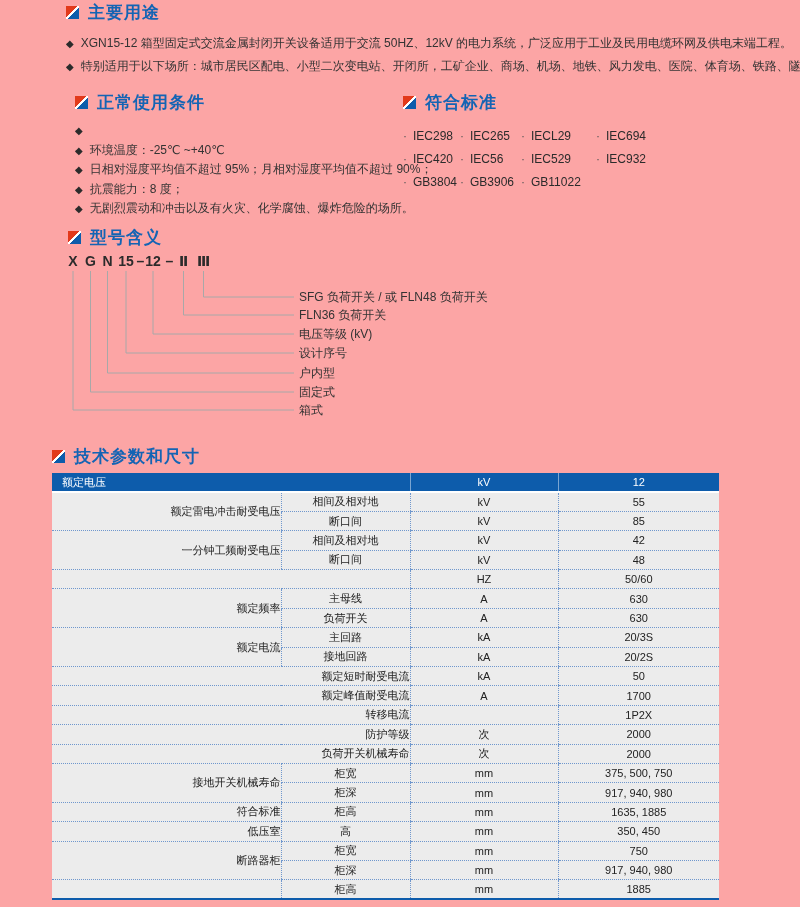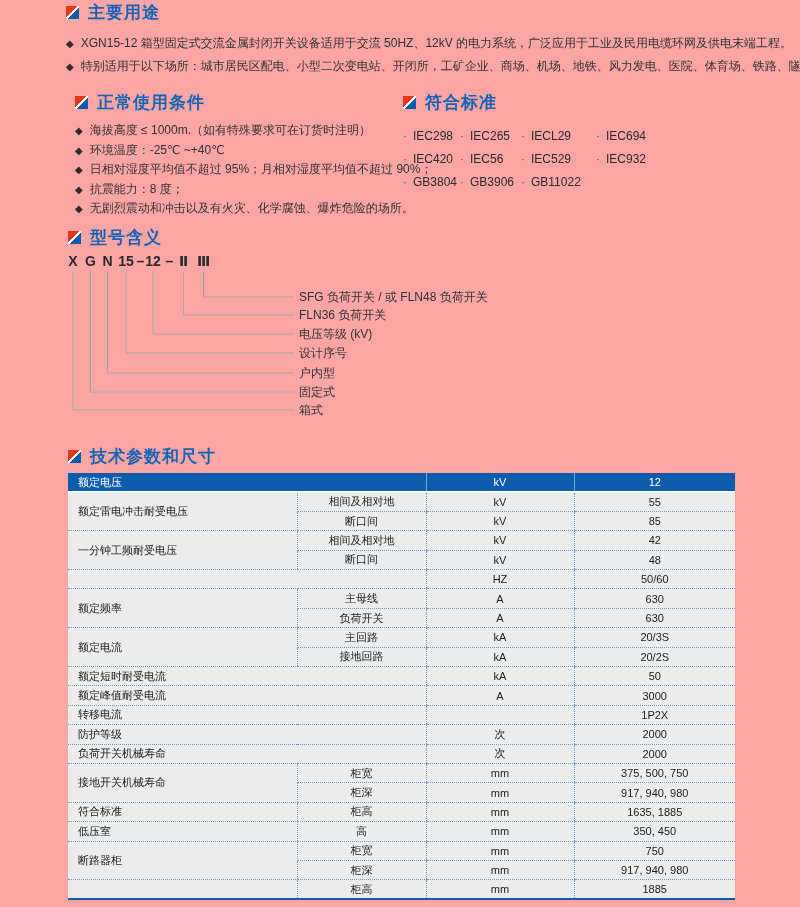--- a/index.html
+++ b/index.html
@@ -37,36 +37,36 @@
   .std-item { display: flex; gap: 6px; align-items: center; white-space: nowrap; }
   .std-item .dot { color: #555; }
   .std-w1 { width: 57px; } .std-w2 { width: 61px; } .std-w3 { width: 75px; }
 
   #sec-model { left: 68px; top: 227px; width: 600px; }
   #model-diagram { margin-top: 6px; display: block; }
   .code-char { font-size: 14px; font-weight: 600; fill: #2b2b2b; }
   .dline { stroke: #a8a8a8; stroke-width: 1; fill: none; }
   .dlabel { font-size: 12px; fill: #333; }
 
-  #sec-specs { left: 68px; top: 446px; width: 670px; }
+  #sec-specs { left: 52px; top: 446px; width: 670px; }
   table.spec {
     margin-top: 7px; border-collapse: collapse; width: 667px; table-layout: fixed;
     font-size: 11px; border-bottom: 2px solid #0d5cab;
   }
   table.spec th {
     background: #0d5cab; color: #fff; font-weight: normal; height: 19px;
     border-bottom: 2px solid #ffffff; padding: 0; text-align: center;
   }
   table.spec th.h-param { text-align: left; padding-left: 10px; }
   table.spec th.h-unit, table.spec th.h-val { border-left: 1px solid rgba(255,255,255,0.45); }
   table.spec td {
     background: #ececec; height: 19.4px; padding: 0; text-align: center; color: #222;
     border-bottom: 1px dotted #6f97cd;
   }
-  table.spec td.param { text-align: left; padding-left: 10px; }
+  table.spec td.param { text-align: right; padding-left: 10px; }
   table.spec td.sub, table.spec td.unit, table.spec td.val { border-left: 1px dotted #6f97cd; }
   table.spec tr.last td { border-bottom: none; }
 </style>
 </head>
 <body>
 
 <div id="page">
 
   <div class="sec" id="sec-usage">
     <div class="sec-head">
@@ -86,21 +86,20 @@
   </div>
 
   <div class="sec" id="sec-conditions">
     <div class="sec-head">
       <span class="mark"></span>
       <span class="sec-title">正常使用条件</span>
     </div>
     <div class="bullets">
       <div class="bullet-line">
         <span class="diamond">◆</span>
-        <span>海拔高度 ≤ 1000m.（如有特殊要求可在订货时注明）</span>
       </div>
       <div class="bullet-line">
         <span class="diamond">◆</span>
         <span>环境温度：-25℃ ~+40℃</span>
       </div>
       <div class="bullet-line">
         <span class="diamond">◆</span>
         <span>日相对湿度平均值不超过 95%；月相对湿度平均值不超过 90%；</span>
       </div>
       <div class="bullet-line">
@@ -278,21 +277,21 @@
           <td class="val">20/2S</td>
         </tr>
         <tr>
           <td class="param" colspan="2">额定短时耐受电流</td>
           <td class="unit">kA</td>
           <td class="val">50</td>
         </tr>
         <tr>
           <td class="param" colspan="2">额定峰值耐受电流</td>
           <td class="unit">A</td>
-          <td class="val">3000</td>
+          <td class="val">1700</td>
         </tr>
         <tr>
           <td class="param" colspan="2">转移电流</td>
           <td class="unit"></td>
           <td class="val">1P2X</td>
         </tr>
         <tr>
           <td class="param" colspan="2">防护等级</td>
           <td class="unit">次</td>
           <td class="val">2000</td>

